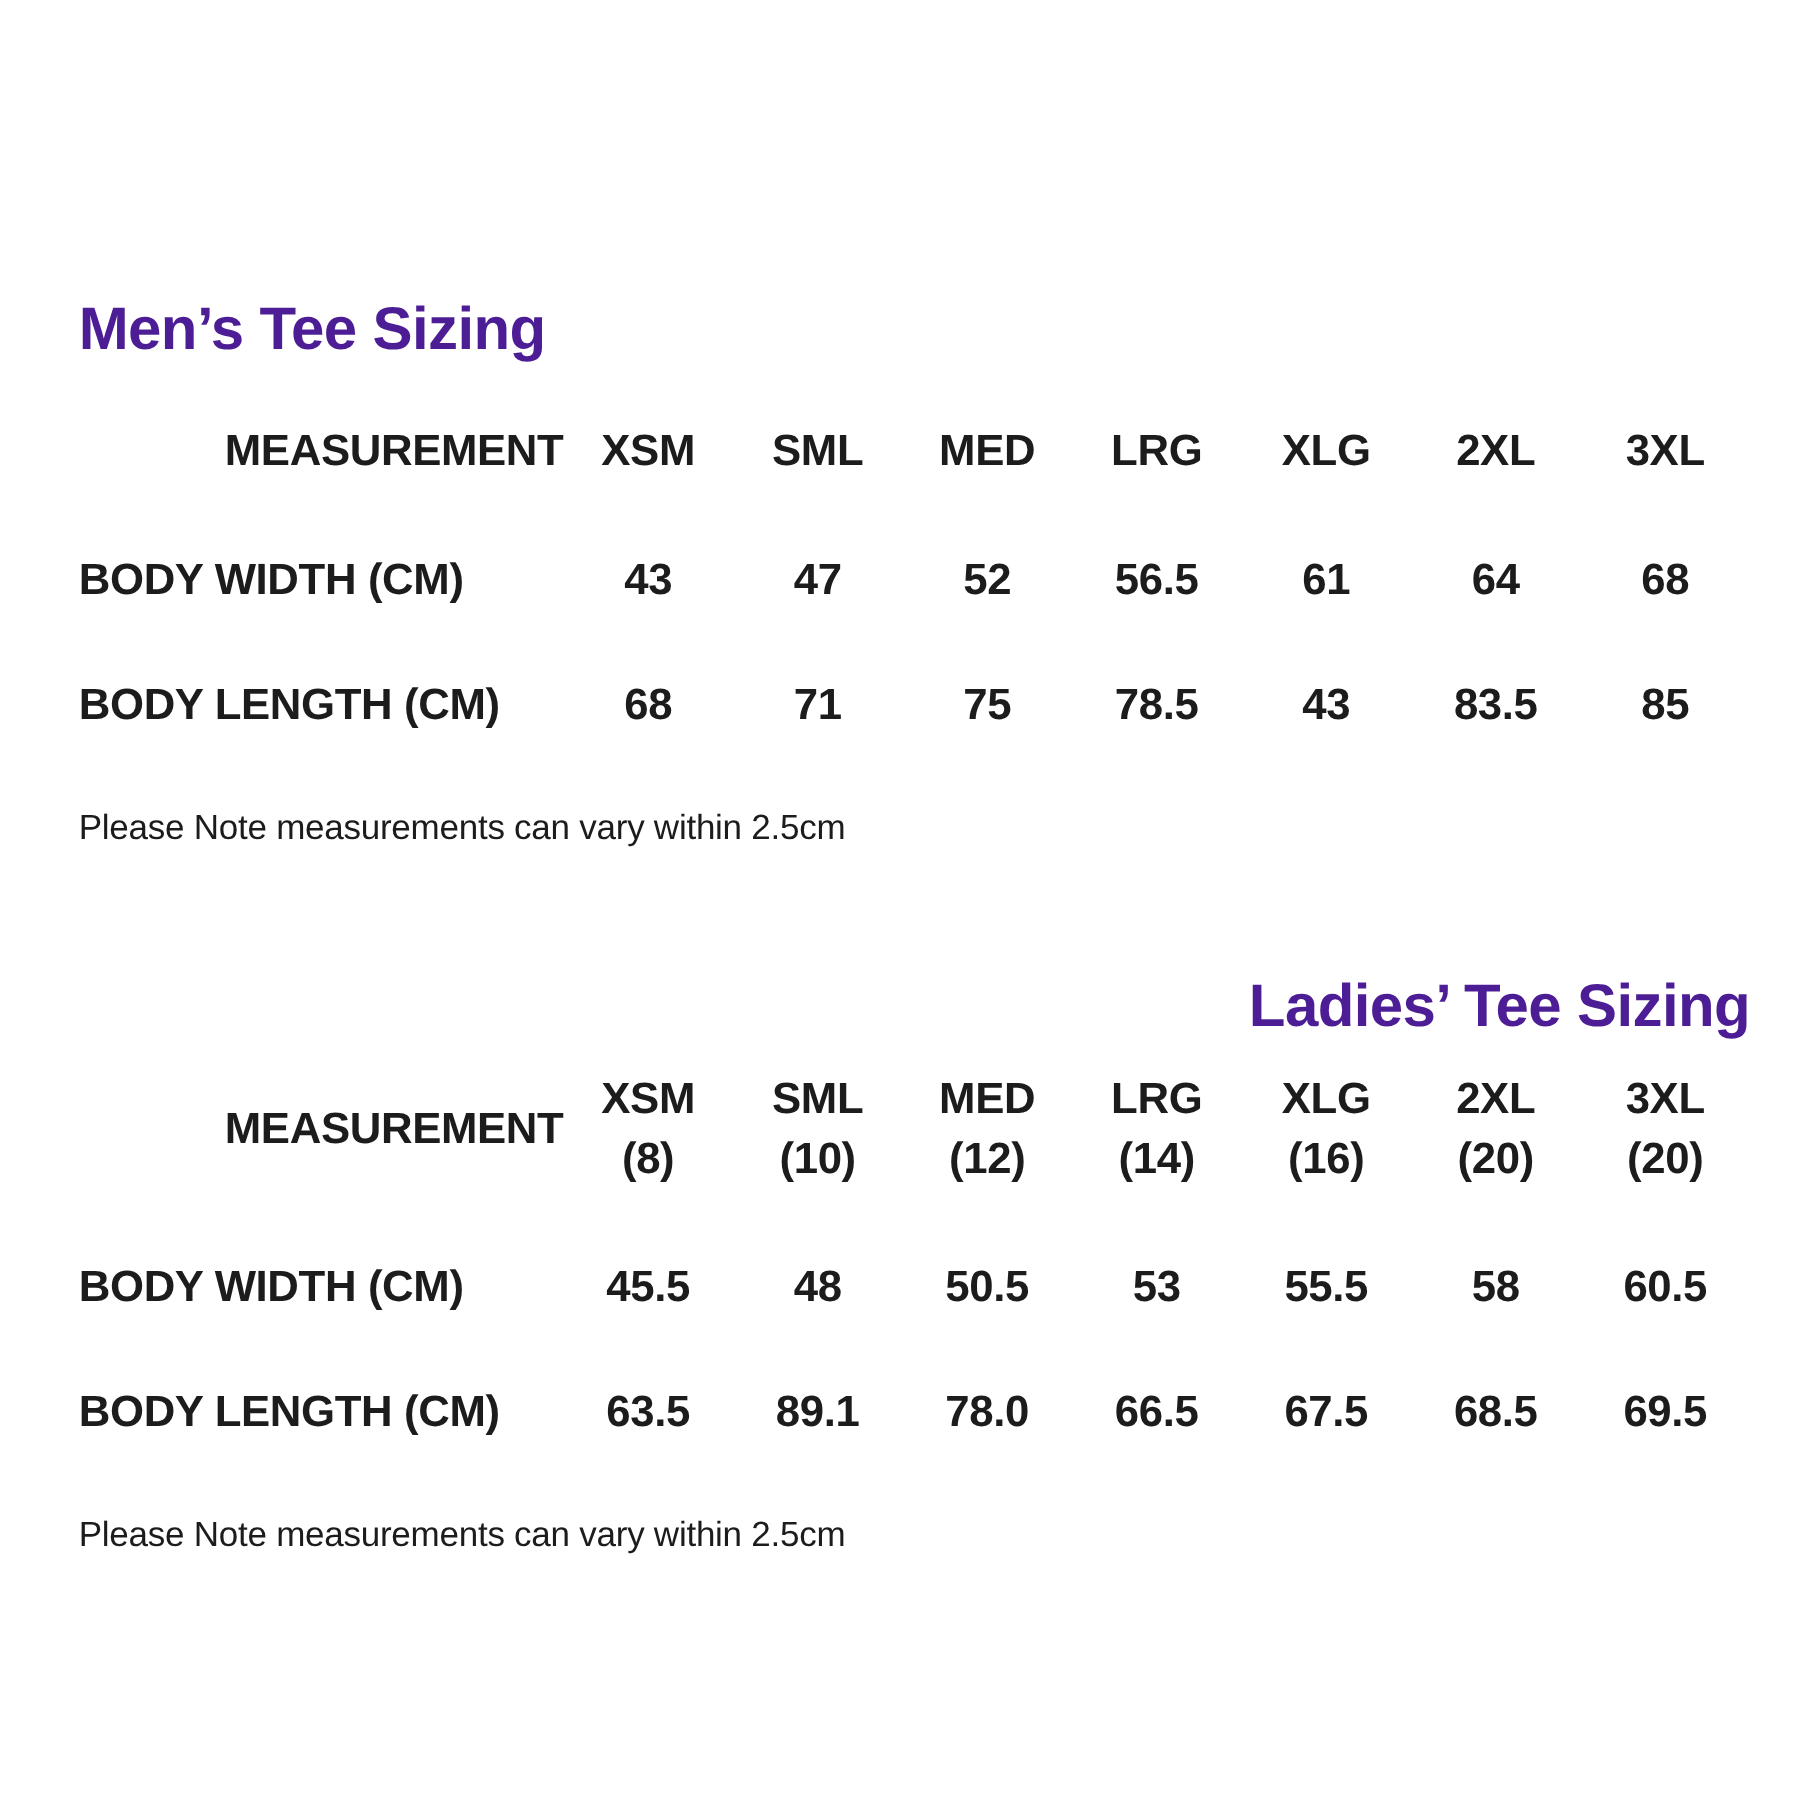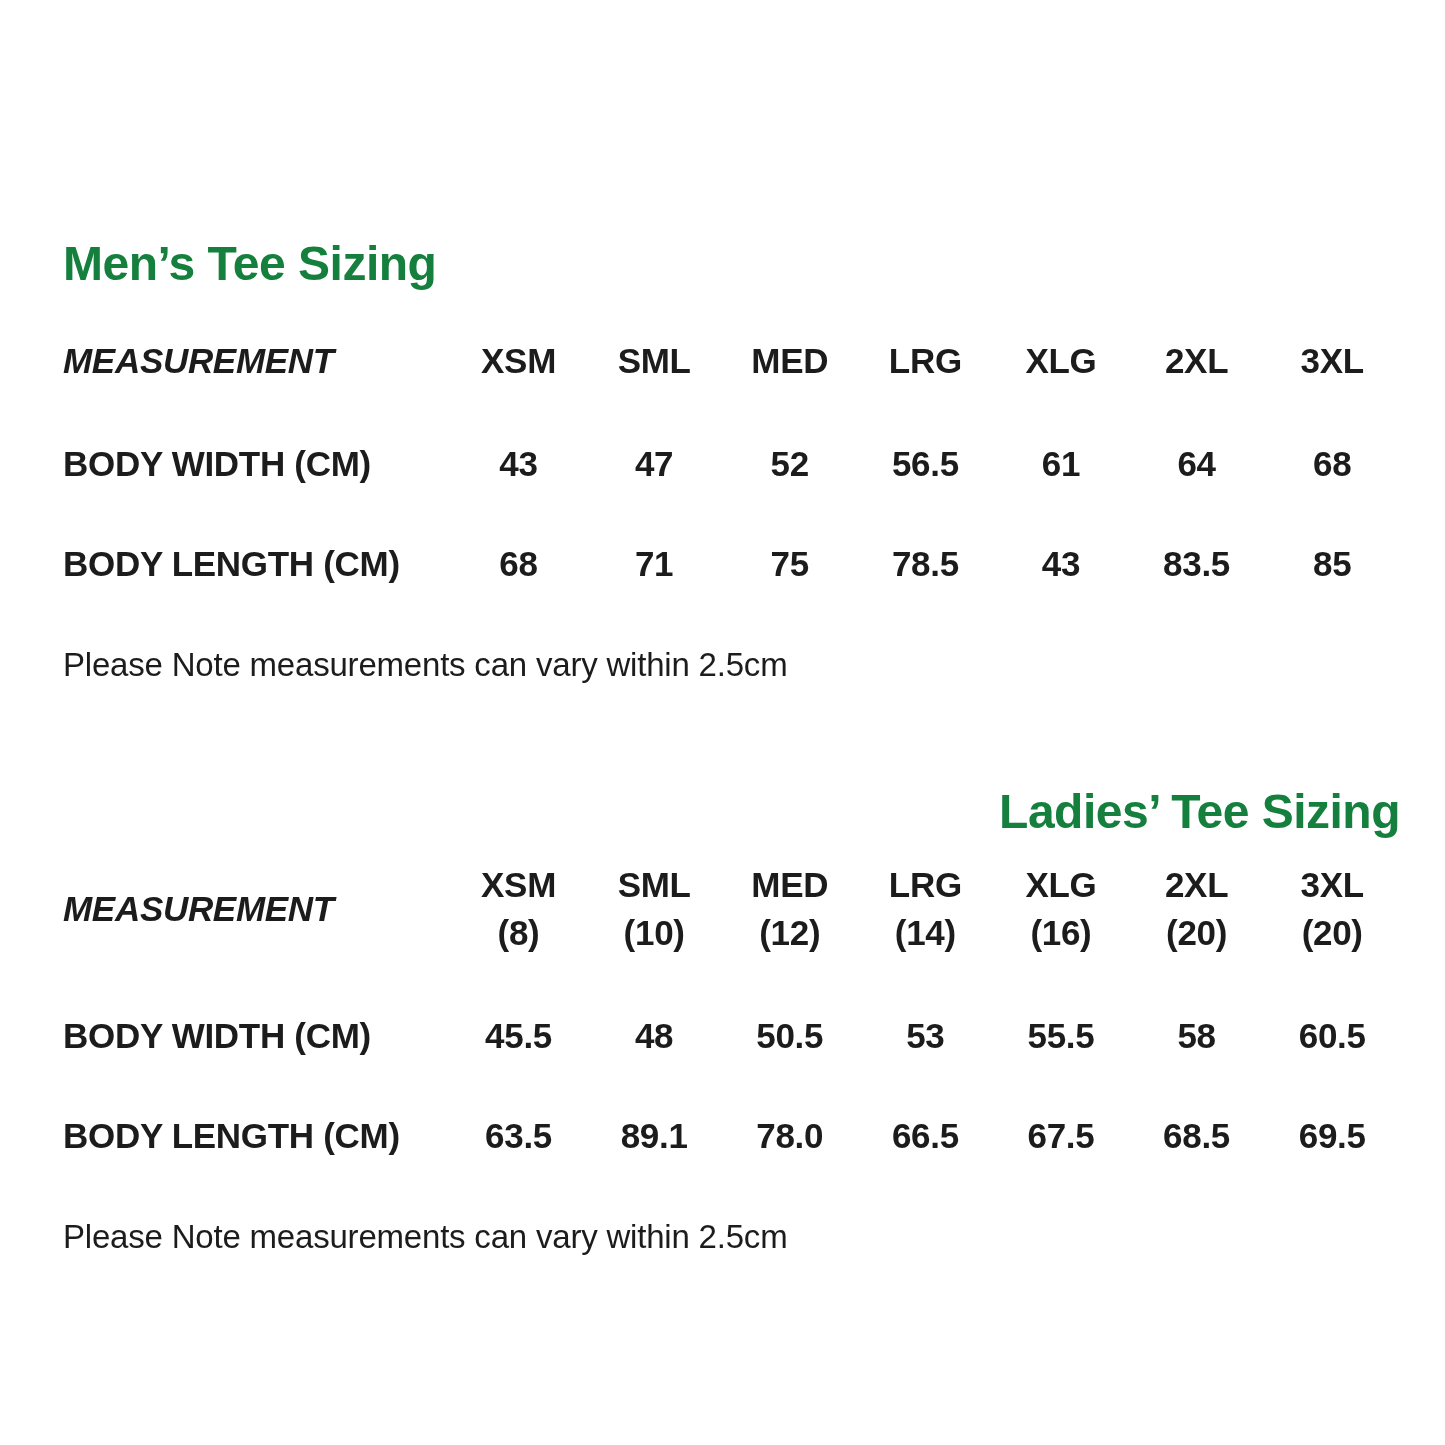--- a/index.html
+++ b/index.html
@@ -11,21 +11,21 @@
     color: #1c1c1c;
     overflow: hidden;
   }
   .page {
     padding: 236px 45px 0 63px;
   }
   .section-title {
     font-size: 48px;
     font-weight: 700;
     letter-spacing: -0.5px;
-    color: #15803d;
+    color: #4c1d95;
   }
   .mens .section-title { margin-bottom: 46px; }
   .ladies { margin-top: 100px; }
   .ladies .section-title { margin-bottom: 22px; text-align: right; }
 
   table.sizing-table {
     width: 100%;
     border-collapse: collapse;
     table-layout: fixed;
   }
@@ -36,30 +36,30 @@
     color: #1c1c1c;
   }
   thead th {
     font-weight: 700;
     text-align: center;
     padding: 0 0 30px 0;
     vertical-align: bottom;
     line-height: 1.35;
   }
   .ladies thead th { vertical-align: middle; }
-  thead th.measurement { text-align: left; font-style: italic; }
+  thead th.measurement { text-align: right; }
   tbody td {
     font-weight: 700;
     text-align: center;
     padding: 30px 0;
   }
   tbody td.row-label { text-align: left; }
   .size-sub { display: block; font-weight: 700; }
   .note {
-    font-size: 33px;
+    font-size: 28px;
     font-weight: 400;
     letter-spacing: -0.2px;
     margin-top: 32px;
     color: #1c1c1c;
   }
 </style>
 </head>
 <body>
 
 <div class="page">

